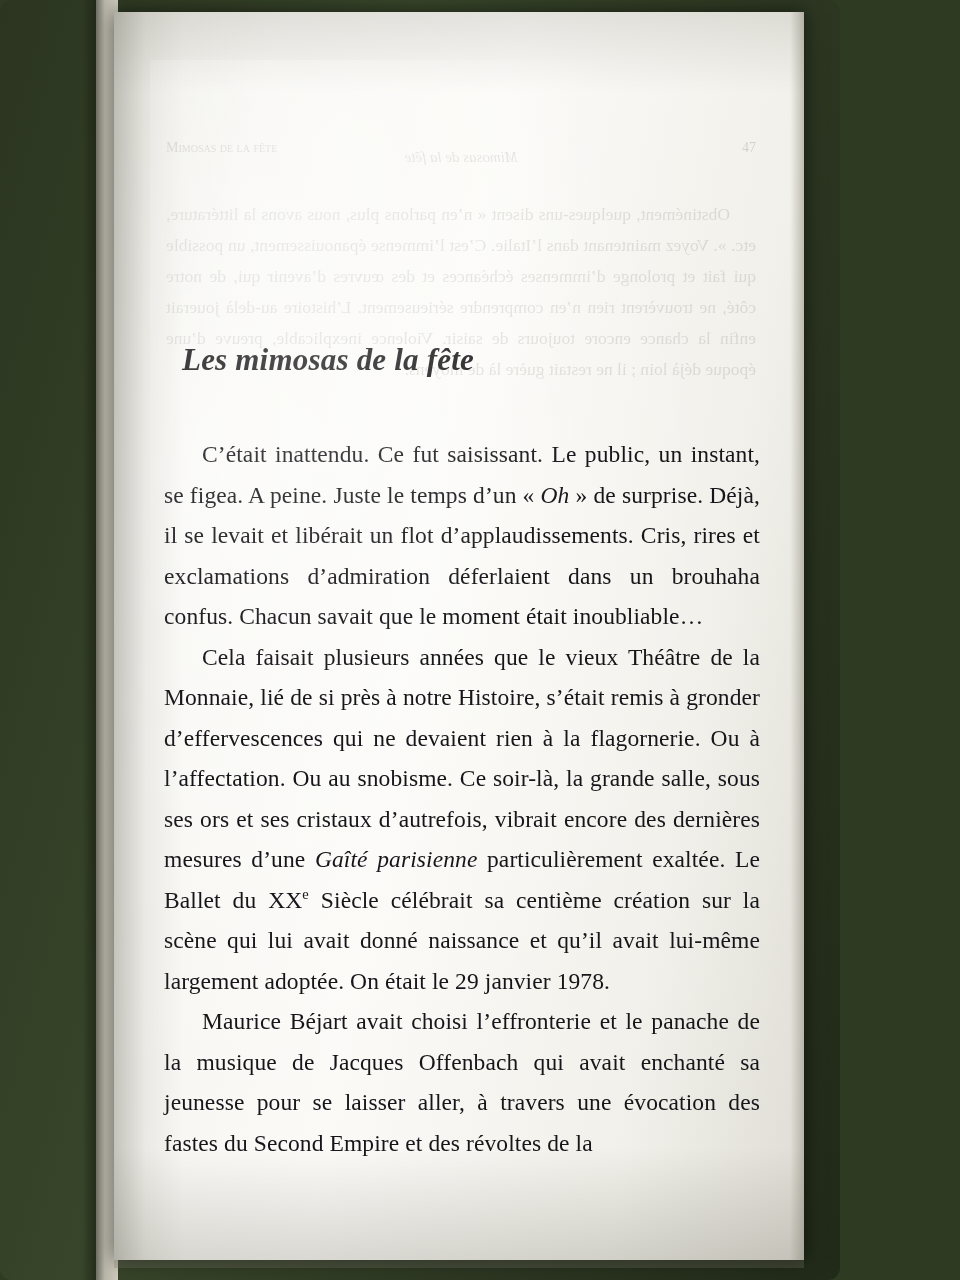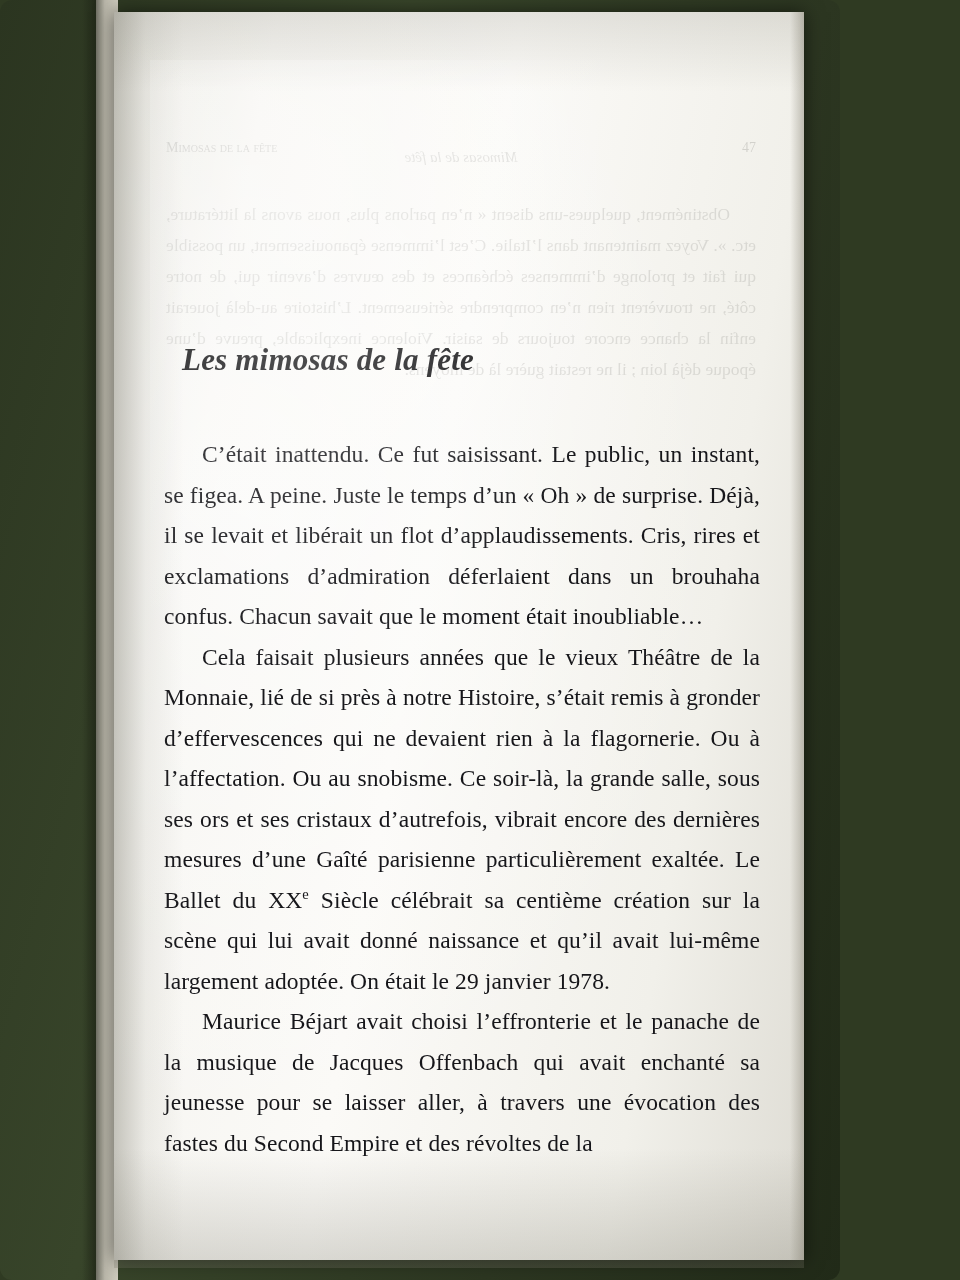--- a/index.html
+++ b/index.html
@@ -125,21 +125,21 @@
   p.body {
     margin: 0;
     font-size: 23.5px;
     line-height: 40.5px;
     text-align: justify;
     text-indent: 38px;
     color: #16161a;
     letter-spacing: 0.1px;
   }
   p.body + p.body { margin-top: 0; }
-  .it { }
+  .it { font-style: italic; }
   .sup { font-size: 0.62em; vertical-align: super; line-height: 0; }
 
   
   .spine-shade {
     position: absolute;
     left: 114px;
     top: 12px;
     width: 70px;
     height: 1248px;
     background: linear-gradient(90deg, rgba(120,118,104,0.40) 0%, rgba(140,138,124,0.12) 45%, rgba(255,255,255,0) 100%);

